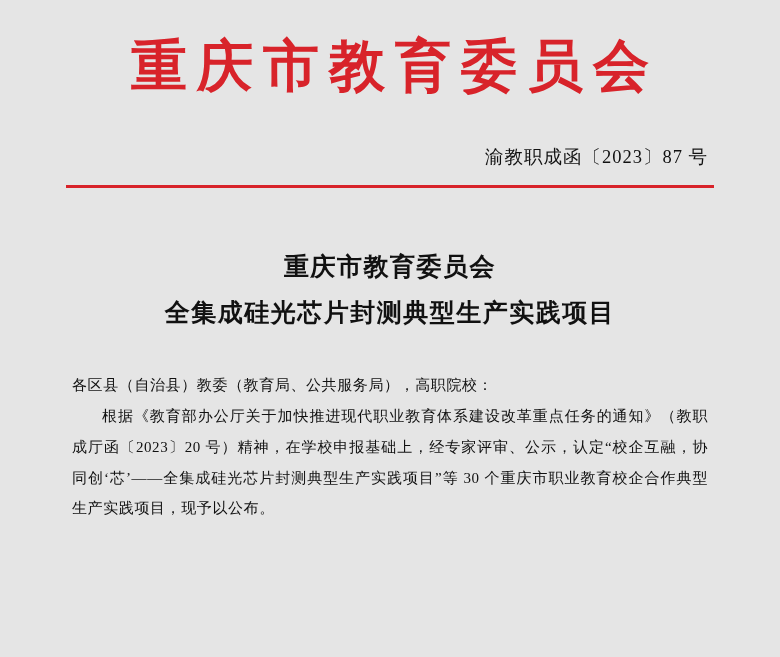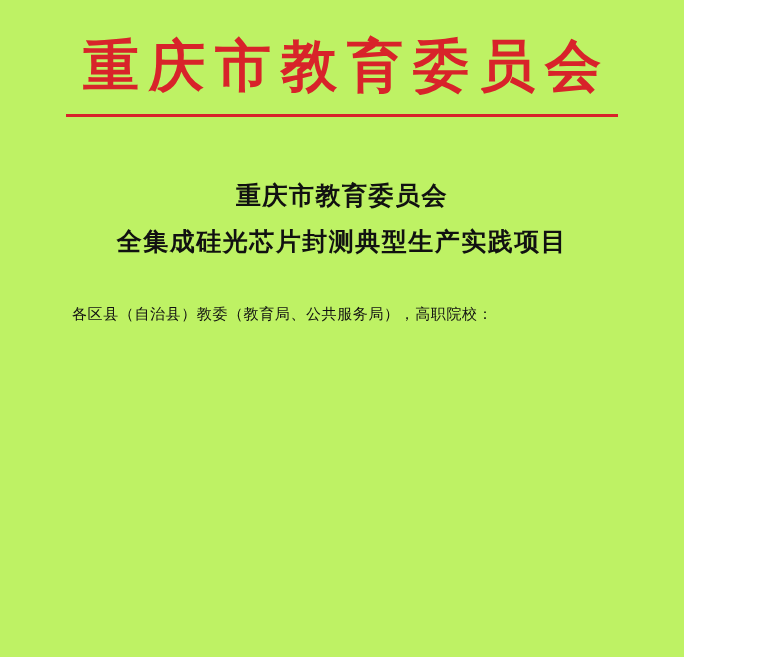--- a/index.html
+++ b/index.html
@@ -9,23 +9,23 @@
   }
   body {
     width: 780px;
     height: 657px;
     font-family: "Liberation Serif", "DejaVu Serif", serif;
     color: #1a1a1a;
     overflow: hidden;
   }
   .page {
     position: relative;
-    width: 684px;
+    width: 780px;
     height: 657px;
-    background: #bef264;
+    background: #e5e5e5;
     box-sizing: border-box;
   }
 
   
   .letterhead {
     padding-top: 34px;
     text-align: center;
   }
   .letterhead-title {
     color: #d8232a;
@@ -88,25 +88,29 @@
 </style>
 </head>
 <body>
 
 <div class="page">
 
   <div class="letterhead">
     <div class="letterhead-title">重庆市教育委员会</div>
   </div>
 
+  <div class="docnum-row">
+    <span>渝教职成函〔2023〕87 号</span>
+  </div>
 
   <div class="red-rule"></div>
 
   <div class="title-block">
     <div class="title-line">重庆市教育委员会</div>
     <div class="title-line">全集成硅光芯片封测典型生产实践项目</div>
   </div>
 
   <div class="body-block">
     <p class="salutation">各区县（自治县）教委（教育局、公共服务局），高职院校：</p>
+    <p class="para">根据《教育部办公厅关于加快推进现代职业教育体系建设改革重点任务的通知》（教职成厅函〔2023〕20 号）精神，在学校申报基础上，经专家评审、公示，认定“校企互融，协同创‘芯’——全集成硅光芯片封测典型生产实践项目”等 30 个重庆市职业教育校企合作典型生产实践项目，现予以公布。</p>
   </div>
 
 </div>
 
 </body></html>

